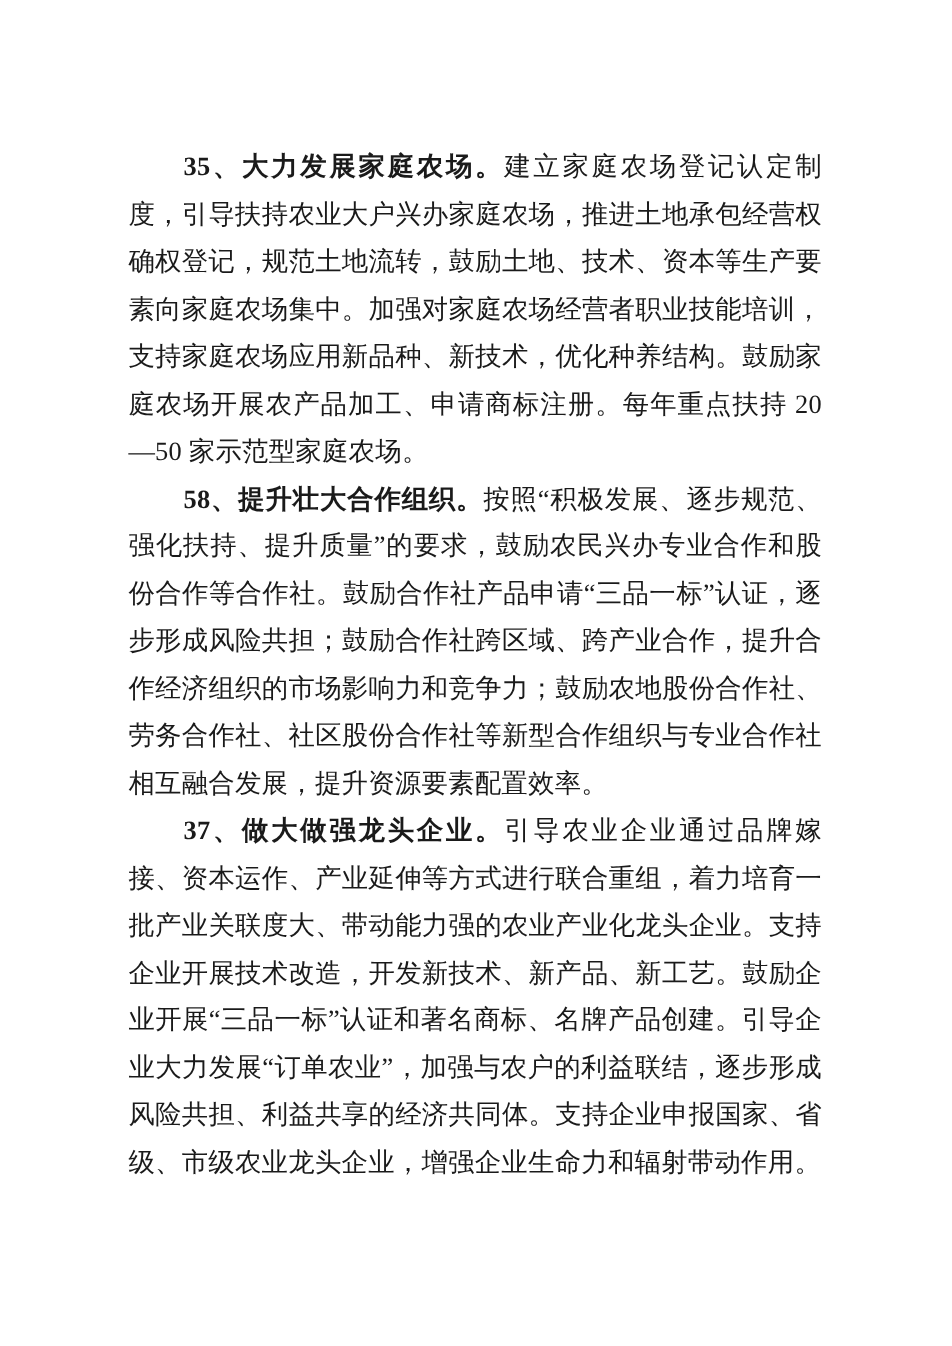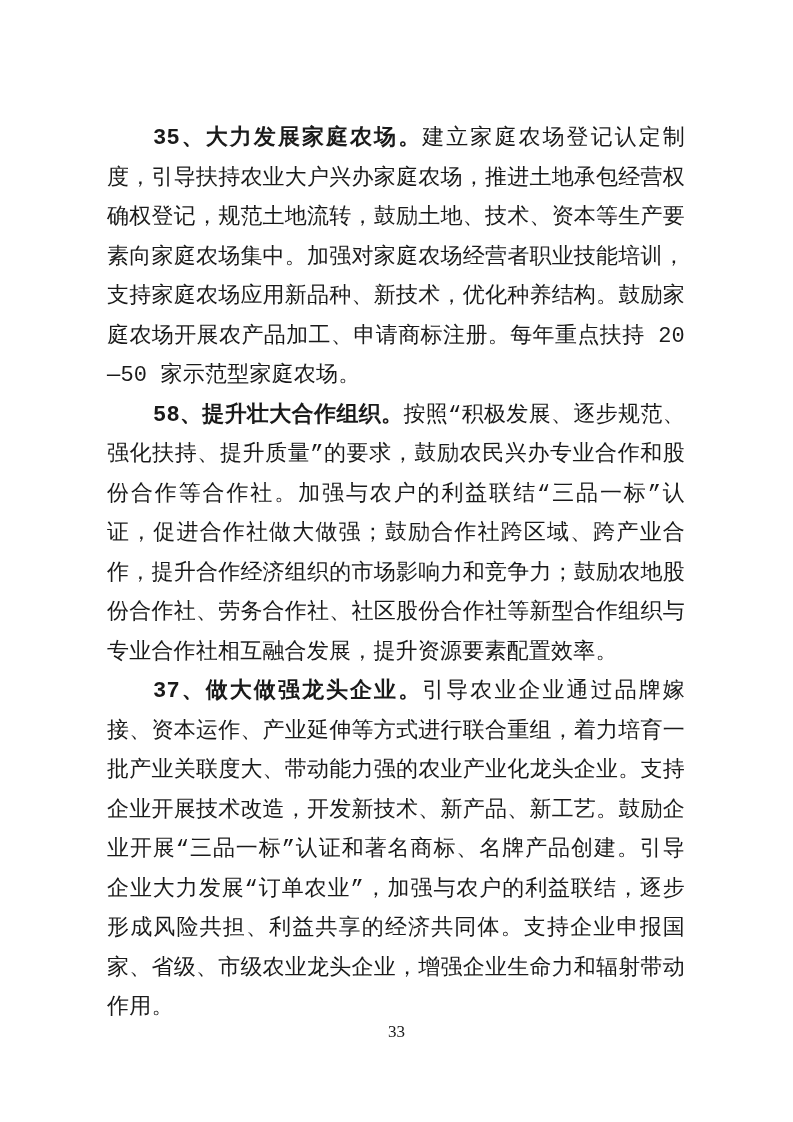--- a/index.html
+++ b/index.html
@@ -18,21 +18,20 @@
   .page {
     position: absolute;
     inset: 0;
     background: #ffffff;
   }
   .content {
     position: absolute;
     left: 107px;
     top: 119px;
     width: 578px;
-    font-family: Liberation Mono, monospace;
   }
   .para {
     margin: 0;
     font-size: 22px;
     line-height: 39.5px;
     text-align: justify;
     text-justify: inter-character;
     text-indent: 46px;
     letter-spacing: 0.2px;
     word-break: break-all;
@@ -49,17 +48,16 @@
     font-size: 17px;
     color: #1a1a1a;
   }
 </style>
 </head>
 <body>
 
 <div class="page">
   <div class="content">
     <p class="para"><span class="heading">35、大力发展家庭农场。</span><span>建立家庭农场登记认定制度，引导扶持农业大户兴办家庭农场，推进土地承包经营权确权登记，规范土地流转，鼓励土地、技术、资本等生产要素向家庭农场集中。加强对家庭农场经营者职业技能培训，支持家庭农场应用新品种、新技术，优化种养结构。鼓励家庭农场开展农产品加工、申请商标注册。每年重点扶持 20—50 家示范型家庭农场。</span></p>
-    <p class="para"><span class="heading">58、提升壮大合作组织。</span><span>按照“积极发展、逐步规范、强化扶持、提升质量”的要求，鼓励农民兴办专业合作和股份合作等合作社。加强与农户的利益联结“三品一标”认证，促进合作社做大做强；鼓励合作社跨区域、跨产业合作，提升合作经济组织的市场影响力和竞争力；鼓励农地股份合作社、劳务合作社、社区股份合作社等新型合作组织与专业合作社相互融合发展，提升资源要素配置效率。</span></p>
+    <p class="para"><span class="heading">58、提升壮大合作组织。</span><span>按照“积极发展、逐步规范、强化扶持、提升质量”的要求，鼓励农民兴办专业合作和股份合作等合作社。鼓励合作社产品申请“三品一标”认证，逐步形成风险共担；鼓励合作社跨区域、跨产业合作，提升合作经济组织的市场影响力和竞争力；鼓励农地股份合作社、劳务合作社、社区股份合作社等新型合作组织与专业合作社相互融合发展，提升资源要素配置效率。</span></p>
     <p class="para"><span class="heading">37、做大做强龙头企业。</span><span>引导农业企业通过品牌嫁接、资本运作、产业延伸等方式进行联合重组，着力培育一批产业关联度大、带动能力强的农业产业化龙头企业。支持企业开展技术改造，开发新技术、新产品、新工艺。鼓励企业开展“三品一标”认证和著名商标、名牌产品创建。引导企业大力发展“订单农业”，加强与农户的利益联结，逐步形成风险共担、利益共享的经济共同体。支持企业申报国家、省级、市级农业龙头企业，增强企业生命力和辐射带动作用。</span></p>
   </div>
-  <div class="page-number">33</div>
 </div>
 
 </body></html>

